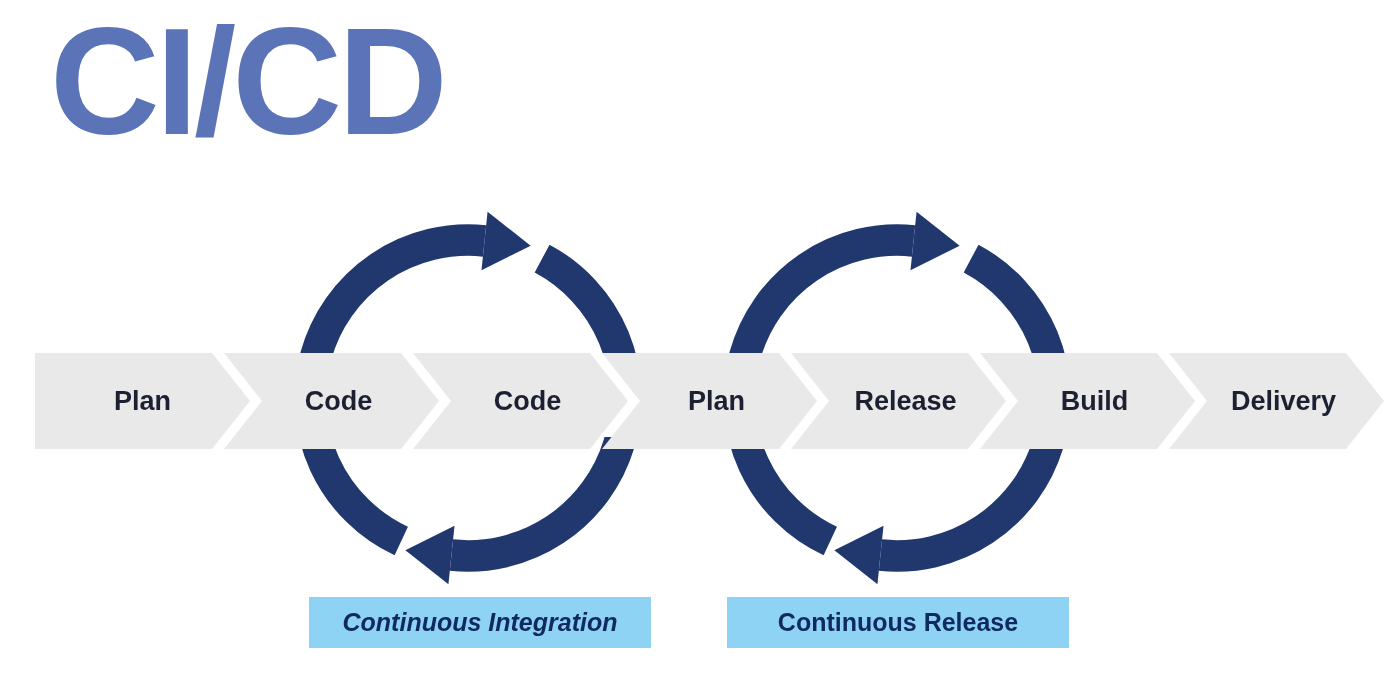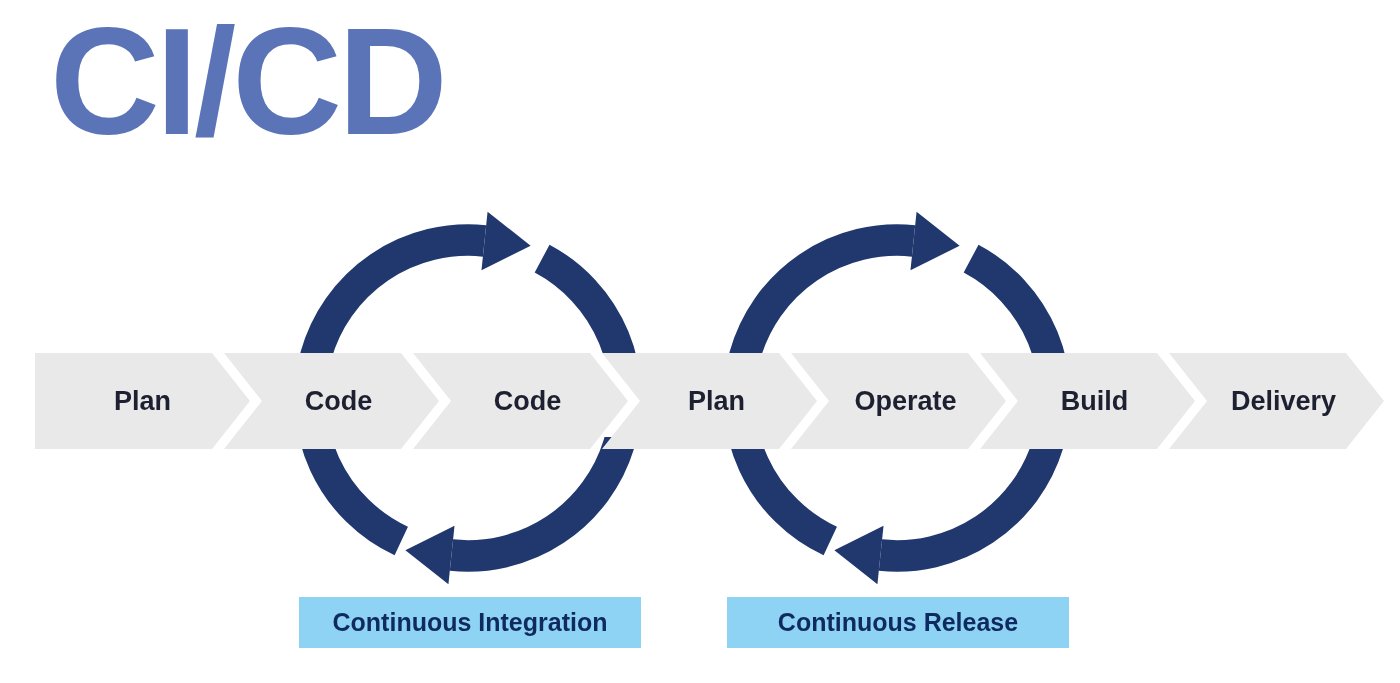--- a/index.html
+++ b/index.html
@@ -94,21 +94,21 @@
     background: var(--label-bg);
     color: var(--label-text);
     display: flex;
     align-items: center;
     justify-content: center;
     font-size: 25px;
     font-weight: 800;
     z-index: 3;
     white-space: nowrap;
   }
-  #ci-label { left: 299px; }
+  #ci-label { left: 309px; font-style: italic; }
   #cd-label { left: 727px; }
 </style>
 </head>
 <body>
 
 <div class="canvas">
 
   <h1 class="title">CI/CD</h1>
 
   <svg id="ci-loop" class="loop-svg" viewBox="0 0 380 380" aria-hidden="true">
@@ -132,21 +132,21 @@
       <div class="stage">
         <span>Code</span>
       </div>
       <div class="stage">
         <span>Code</span>
       </div>
       <div class="stage">
         <span>Plan</span>
       </div>
       <div class="stage">
-        <span>Operate</span>
+        <span>Release</span>
       </div>
       <div class="stage">
         <span>Build</span>
       </div>
       <div class="stage">
         <span>Delivery</span>
       </div>
     </div>
 
   <div id="ci-label" class="loop-label">Continuous Integration</div>

